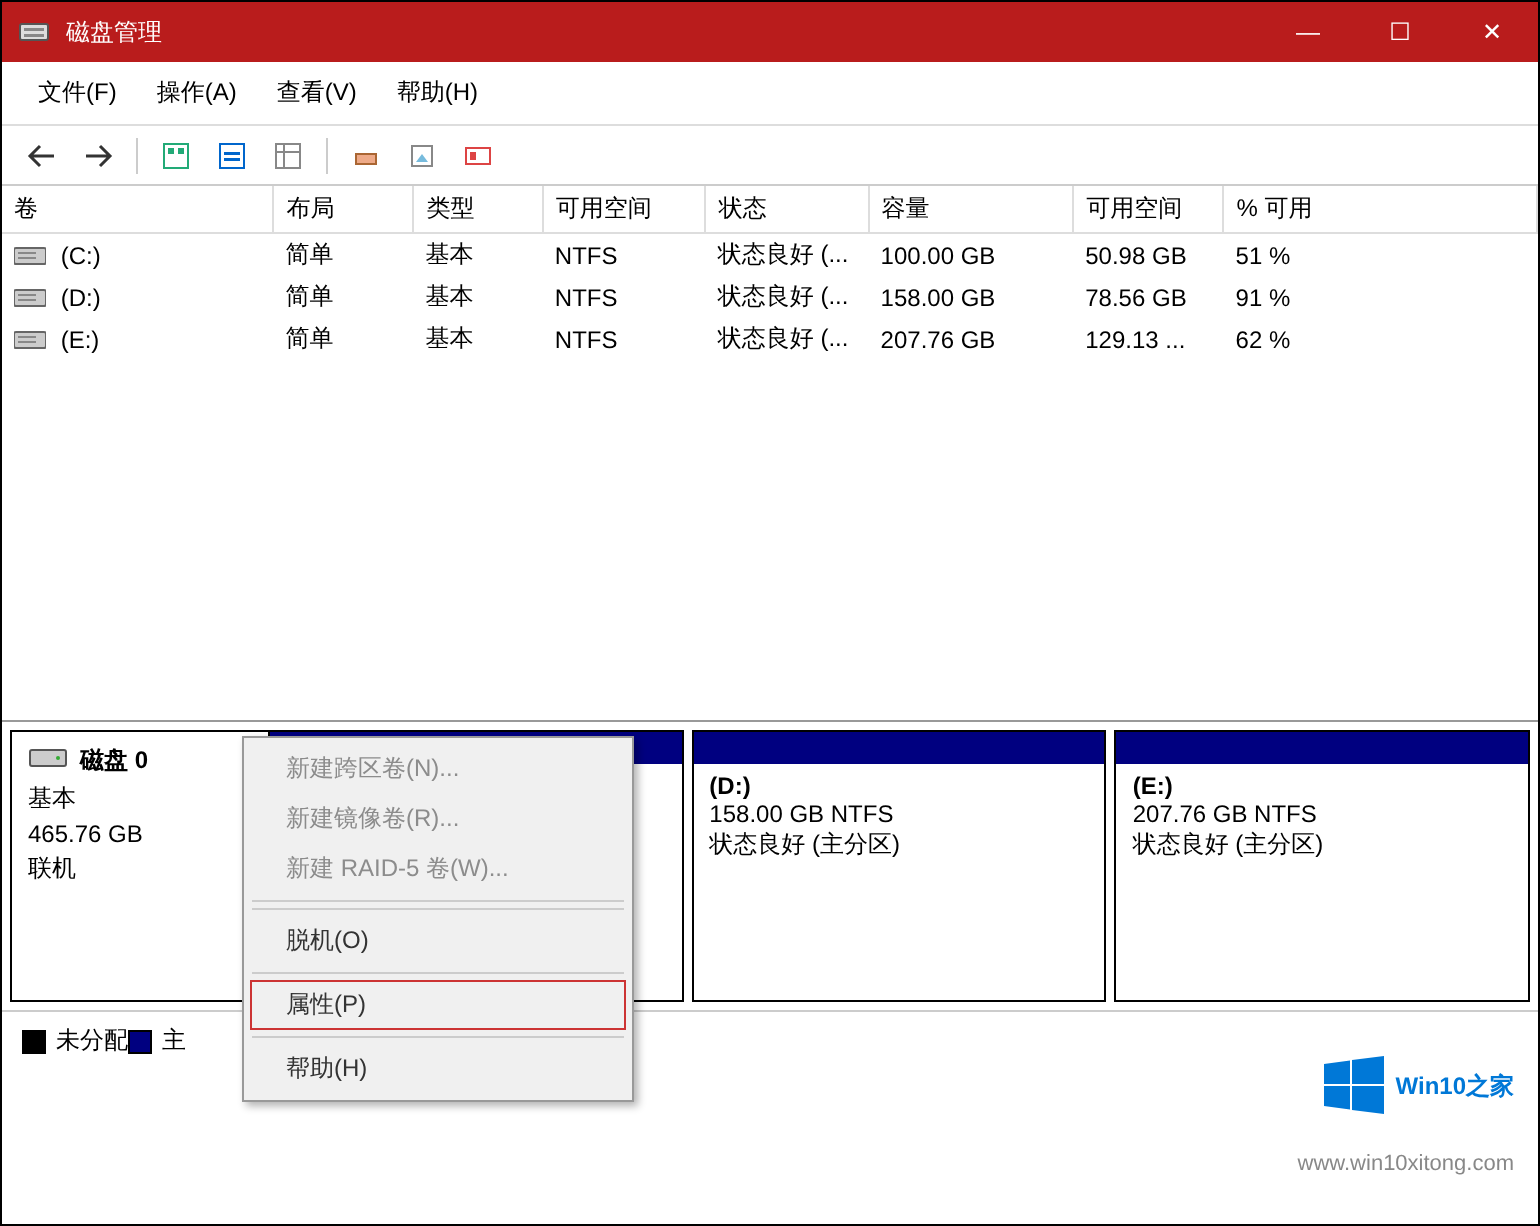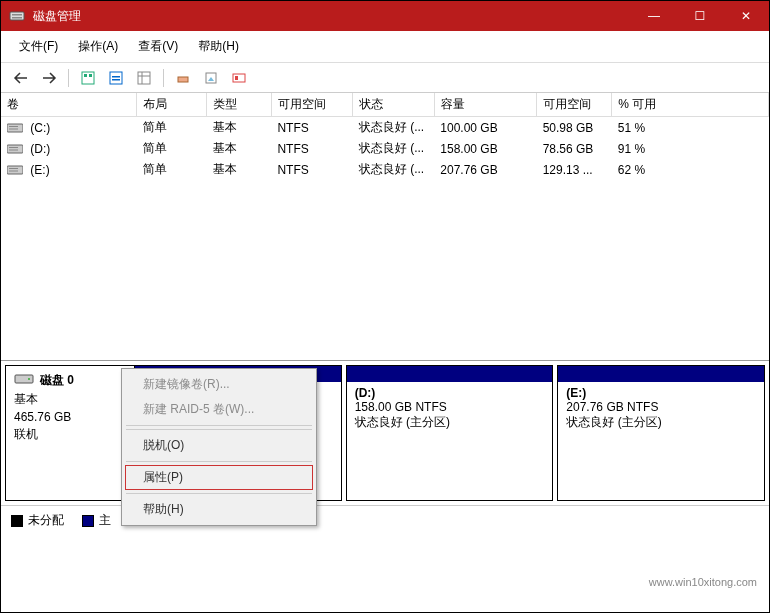--- a/index.html
+++ b/index.html
@@ -22,31 +22,31 @@
 .volicon{width:16px;height:10px;display:inline-block;vertical-align:middle;margin-right:4px}
 .graph-pane{flex:0 0 145px;border-bottom:1px solid #ccc;padding:4px;display:flex;gap:0}
 .disk-label{width:129px;border:1px solid #000;border-right:none;padding:6px 8px}
 .disk-label .dl-head{display:flex;align-items:center;gap:6px;font-weight:bold}
 .disk-label .dl-sub{margin-top:2px}
 .partitions{flex:1;display:flex;gap:4px}
 .part{flex:1;border:1px solid #000}
 .part .bar{height:16px;background:#000080}
 .part .plabel{padding:4px 8px}
 .part .plabel b{font-weight:bold}
-.legend-pane{padding:6px 10px;display:flex;gap:18px;align-items:center}
+.legend-pane{padding:6px 10px;display:flex;align-items:center}
 .legend-item{display:flex;align-items:center;gap:5px}
 .swatch{width:12px;height:12px;border:1px solid #000}
 .ctxmenu{position:absolute;left:120px;top:367px;width:196px;background:#f0f0f0;border:1px solid #999;box-shadow:2px 2px 4px rgba(0,0,0,.3);padding:3px}
 .ctxmenu .ci{padding:4px 18px;color:#333}
 .ctxmenu .ci.disabled{color:#8c8c8c}
 .ctxmenu .ci.hl{border:1px solid #c33;padding:3px 17px}
 .ctxmenu hr{border:none;border-top:1px solid #ccc;margin:3px 1px}
 .watermark{position:absolute;right:12px;bottom:24px;text-align:right}
 .watermark .wm-main{font-size:28px;color:#0078d7;font-weight:bold;display:flex;align-items:center;justify-content:flex-end;gap:6px}
-.watermark .wm-sub{font-size:11px;color:#888;margin-top:8px}
+.watermark .wm-sub{font-size:11px;color:#888;margin-top:18px}
 .winlogo{width:30px;height:30px;display:inline-block}
 </style>
 </head>
 <body>
 
 <div class="titlebar">
   <span class="icon">
     <svg width="16" height="16" viewBox="0 0 16 16">
         <rect x="1" y="4" width="14" height="8" rx="1" fill="#ddd" stroke="#555"></rect>
         <rect x="3" y="6" width="10" height="1.5" fill="#888"></rect>
@@ -228,26 +228,35 @@
         <span>未分配</span>
       </div>
       <div class="legend-item">
         <span class="swatch" style="background:#000080"></span>
         <span>主</span>
       </div>
     </div>
 </div>
 
 <div class="ctxmenu" id="ctxmenu">
+    <div class="ci disabled">新建跨区卷(N)...</div>
     <div class="ci disabled">新建镜像卷(R)...</div>
     <div class="ci disabled">新建 RAID-5 卷(W)...</div>
     <hr>
     <hr>
     <div class="ci">脱机(O)</div>
     <hr>
     <div class="ci hl">属性(P)</div>
     <hr>
     <div class="ci">帮助(H)</div>
   </div>
 
 <div class="watermark">
+  <div class="wm-main">
+    <span class="winlogo">
+      <svg width="30" height="30" viewBox="0 0 30 30">
+          <path fill="#0078d7" d="M0 4l13-1.8V14H0zM14 2l16-2v14H14zM0 15h13v11.8L0 25zM14 15h16v14l-16-2z"></path>
+        </svg>
+    </span>
+    <span>Win10之家</span>
+  </div>
   <div class="wm-sub">www.win10xitong.com</div>
 </div>
 
 </body></html>

